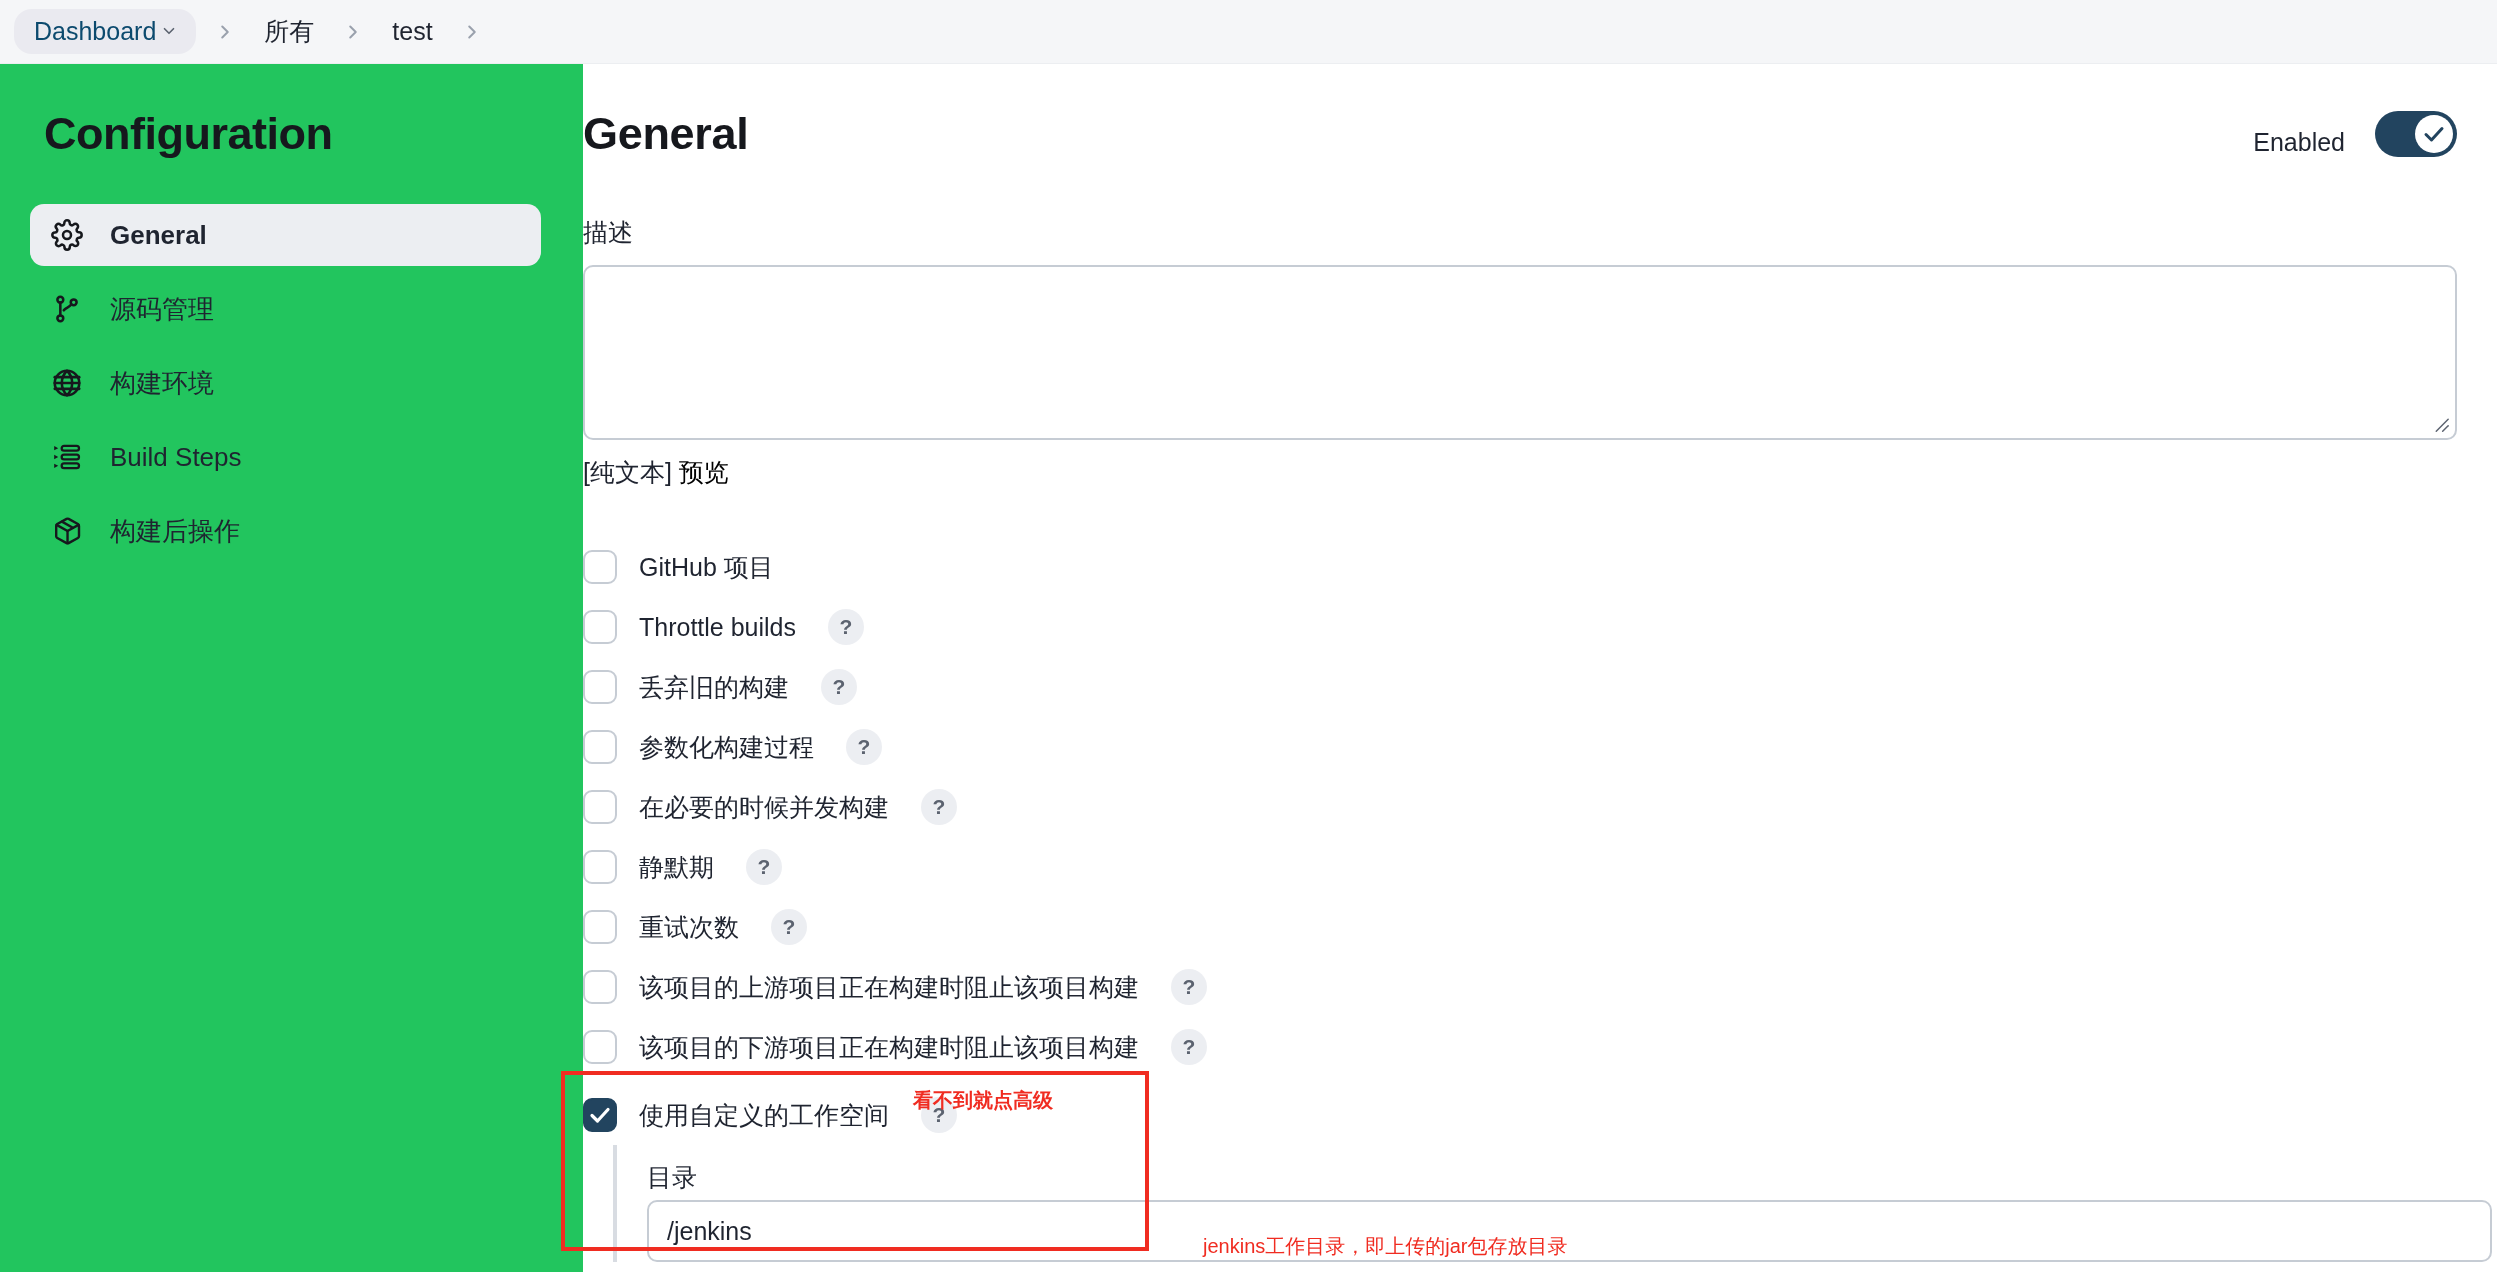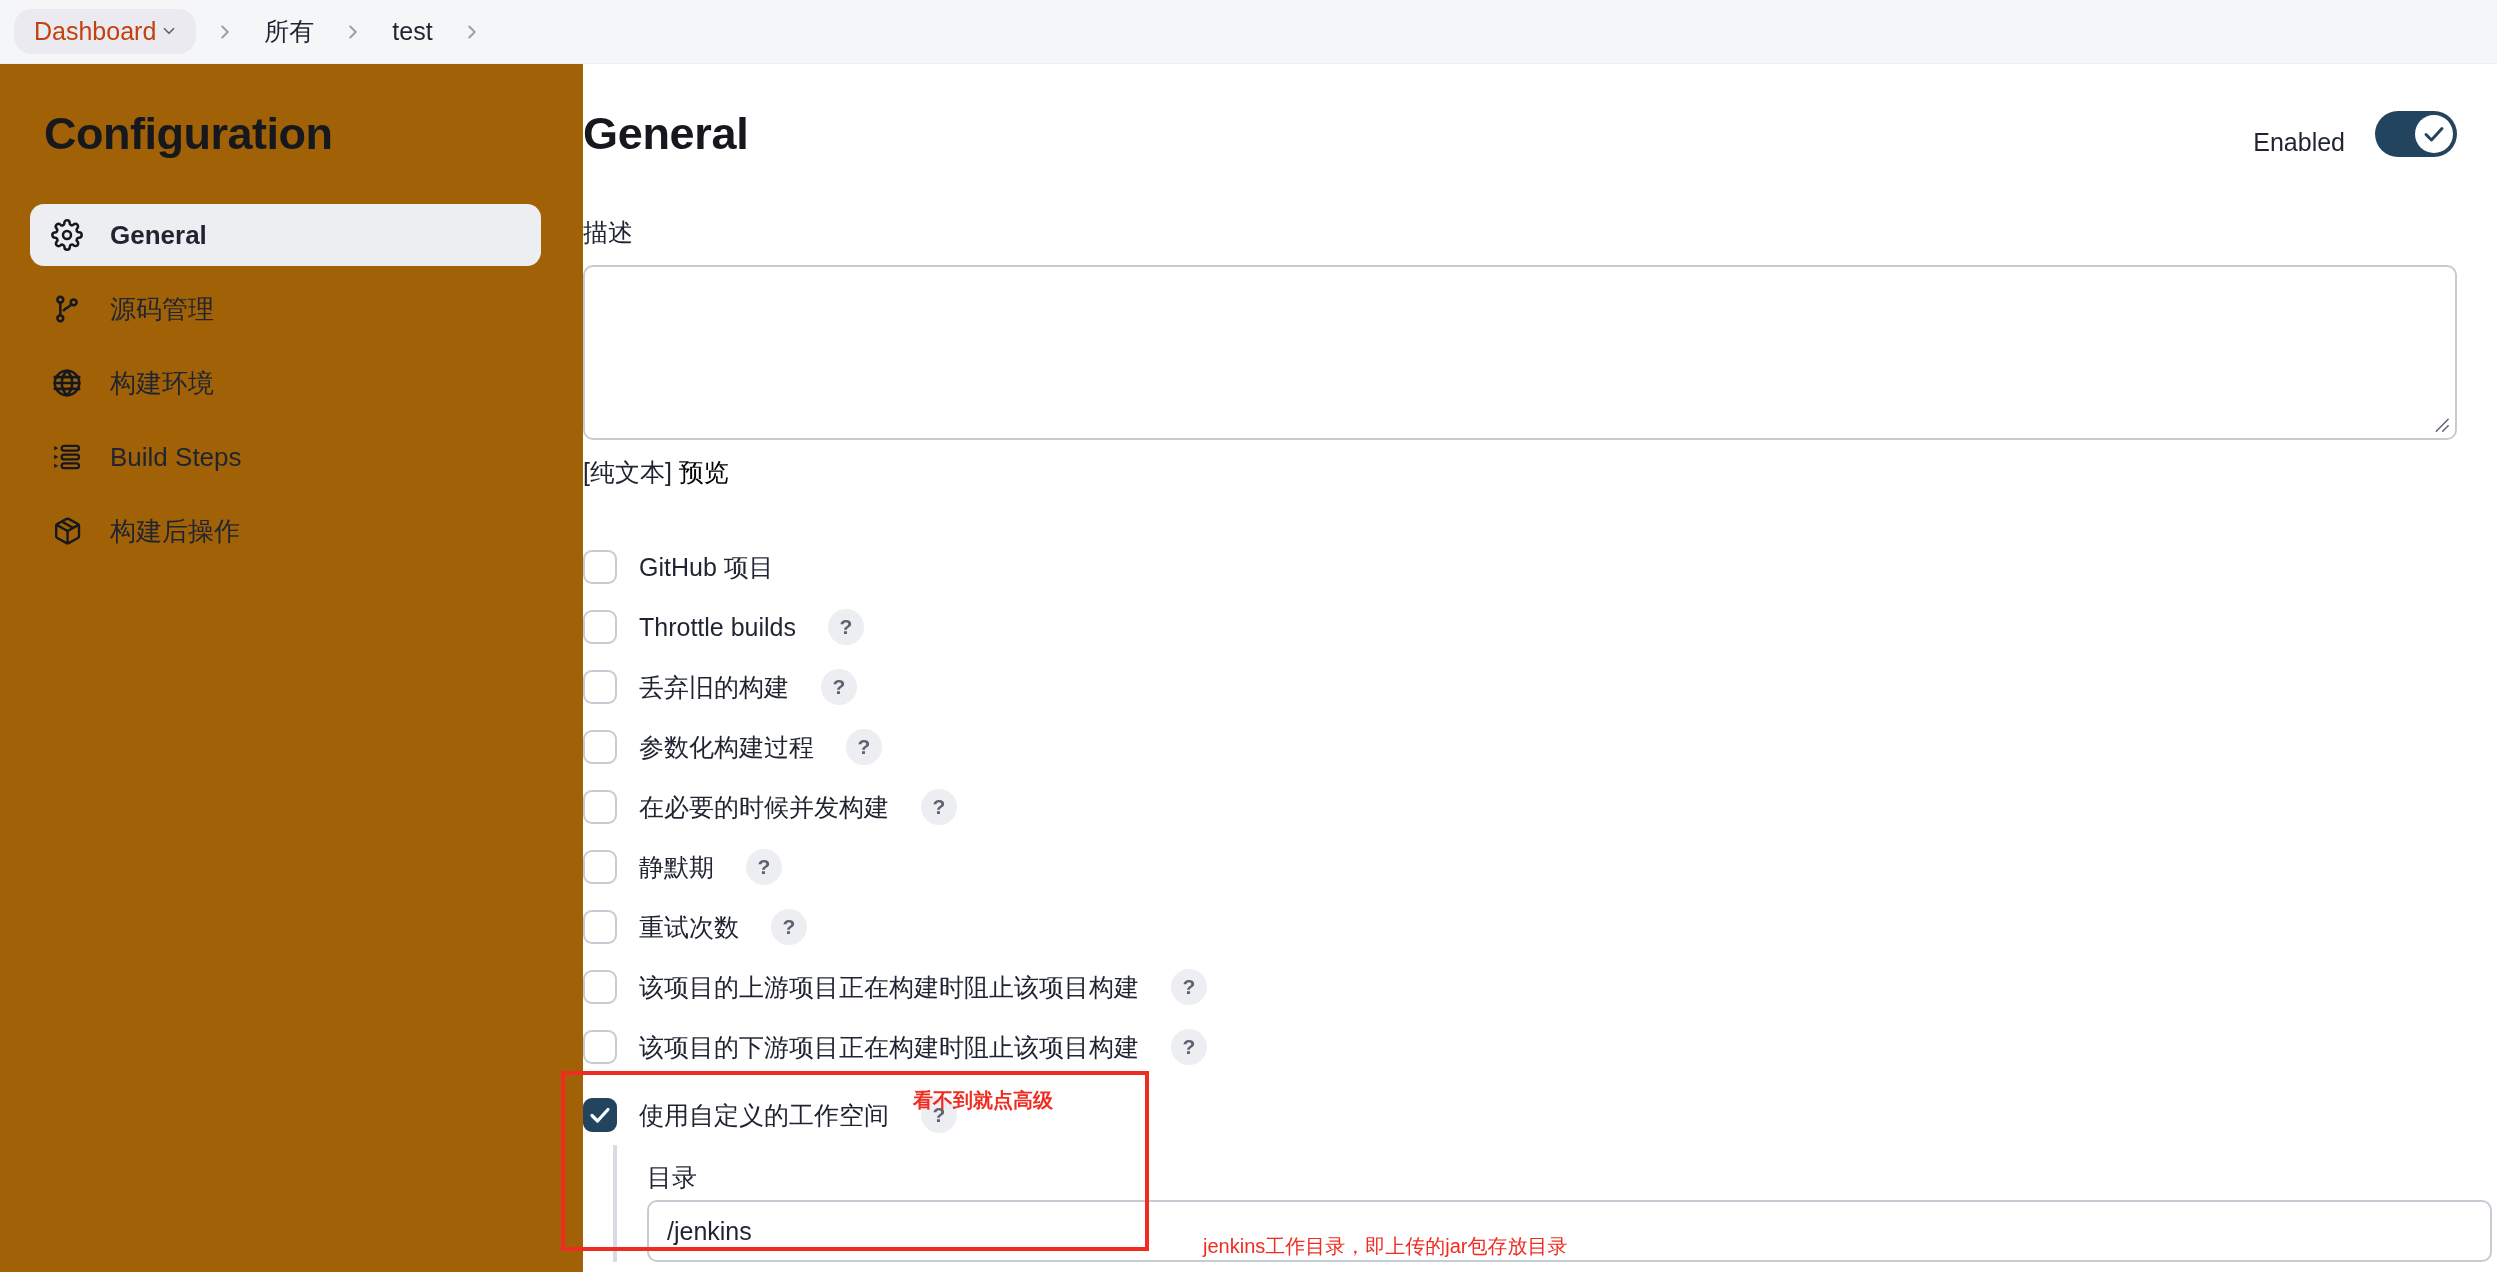--- a/index.html
+++ b/index.html
@@ -20,21 +20,21 @@
     align-items: center;
     padding-left: 14px;
     gap: 4px;
   }
   .crumb-chip {
     display: flex; align-items: center; gap: 4px;
     background: #eaeaf0;
     border-radius: 18px;
     padding: 8px 18px 8px 20px;
     font-size: 25px;
-    color: #c2410c;
+    color: #0c4a6e;
   }
   .crumb-plain {
     font-size: 25px;
     color: #1f2430;
     padding: 0 10px;
   }
   .crumb-sep {
     color: #9aa1ad;
     font-size: 23px;
     padding: 0 14px;
@@ -43,21 +43,21 @@
   .chev-down { display: inline-block; }
 
   
   #page-body { display: flex; height: 1208px; }
 
   
   #sidebar {
     width: 583px;
     flex: 0 0 583px;
     padding-top: 44px;
-    background: #a16207;
+    background: #22c55e;
   }
   #config-title {
     font-size: 45px;
     font-weight: bold;
     color: #16181d;
     letter-spacing: -0.5px;
     padding-left: 44px;
     margin-bottom: 44px;
   }
   .side-item {

